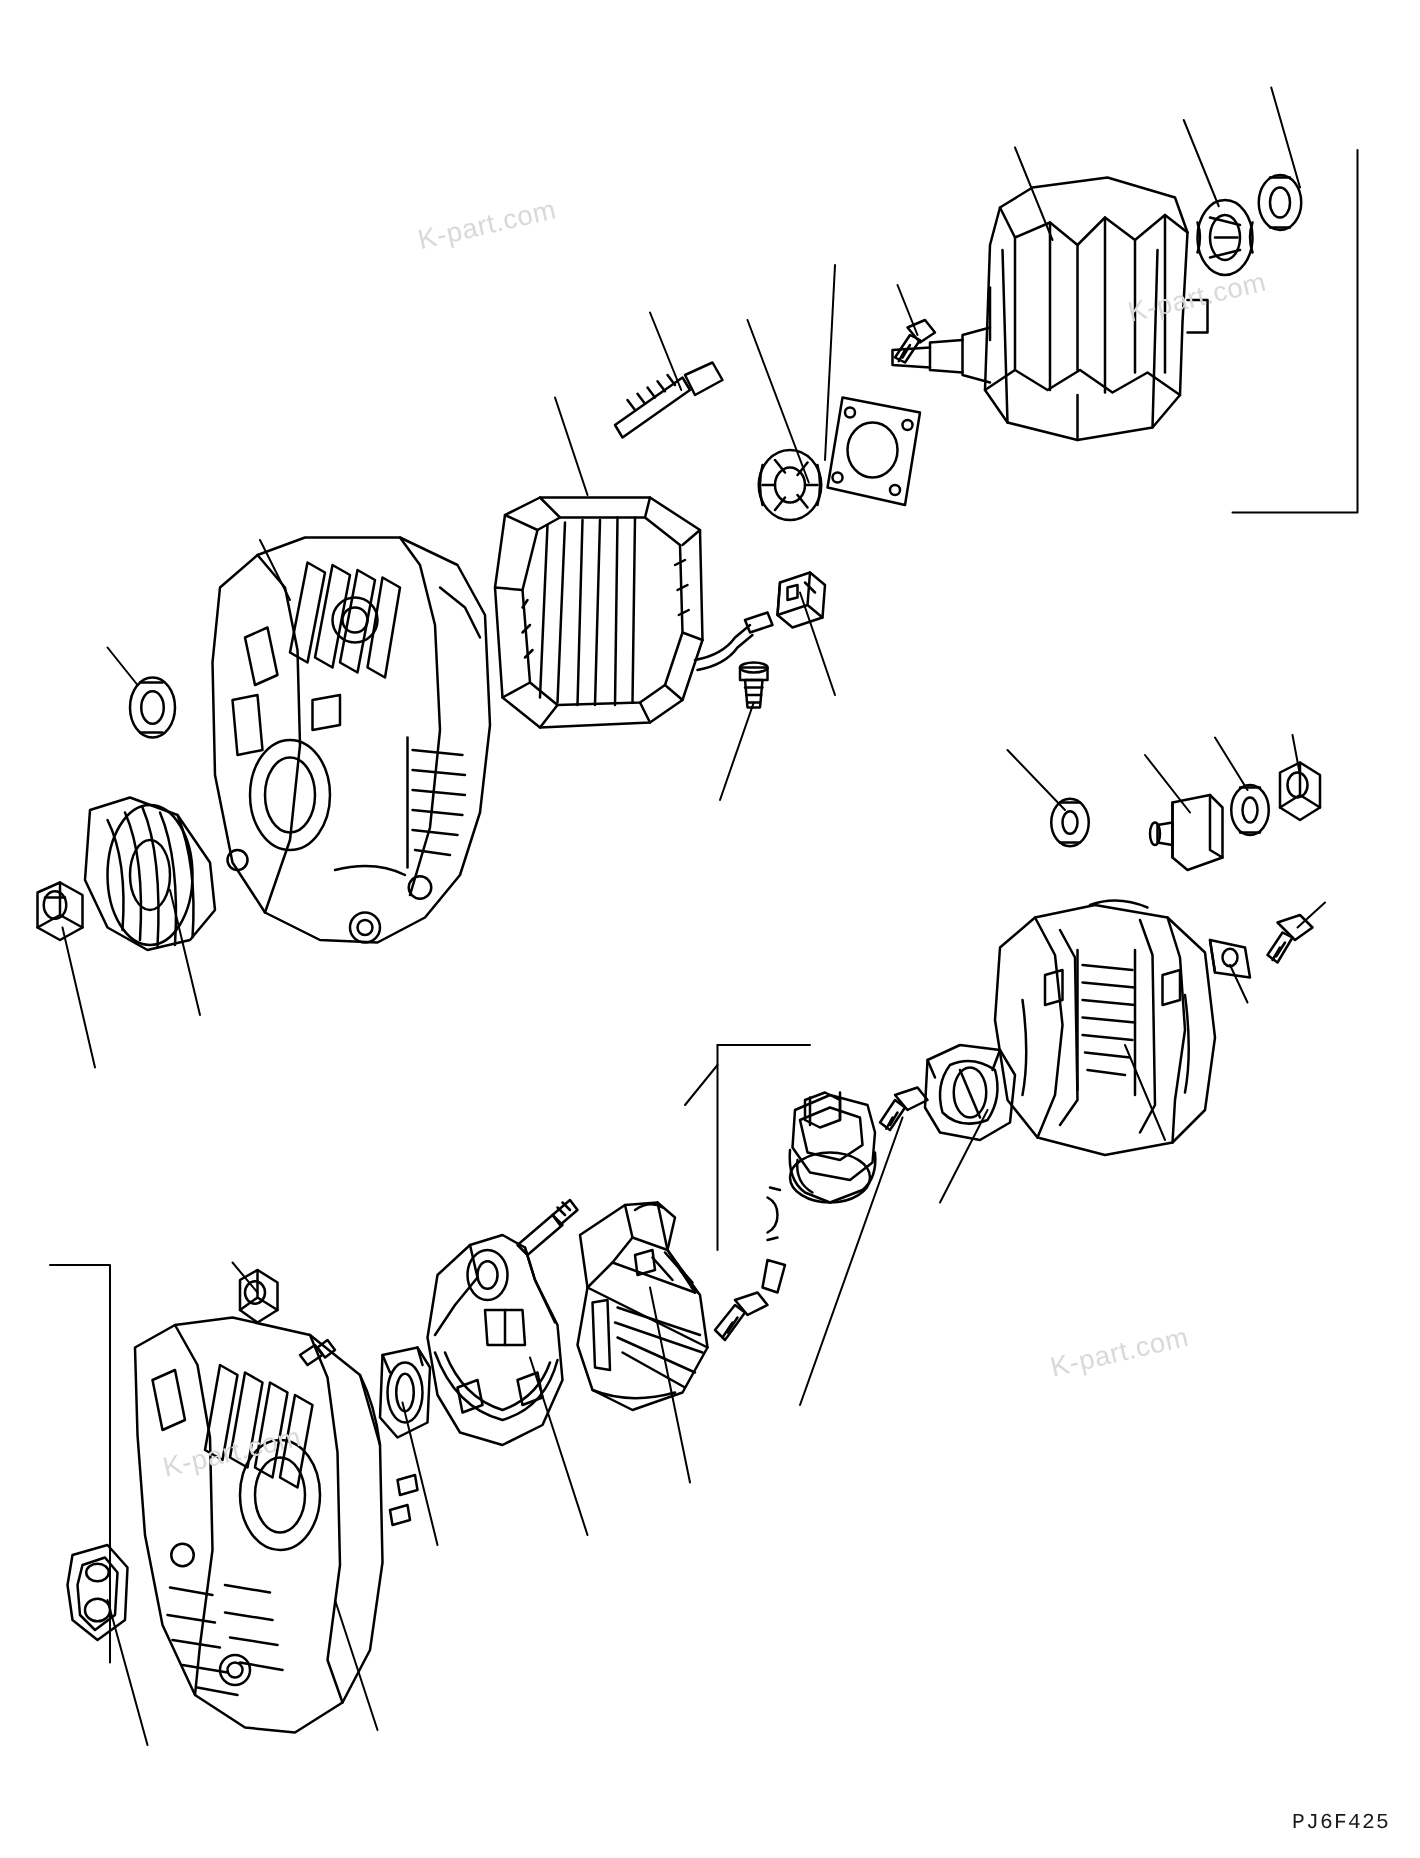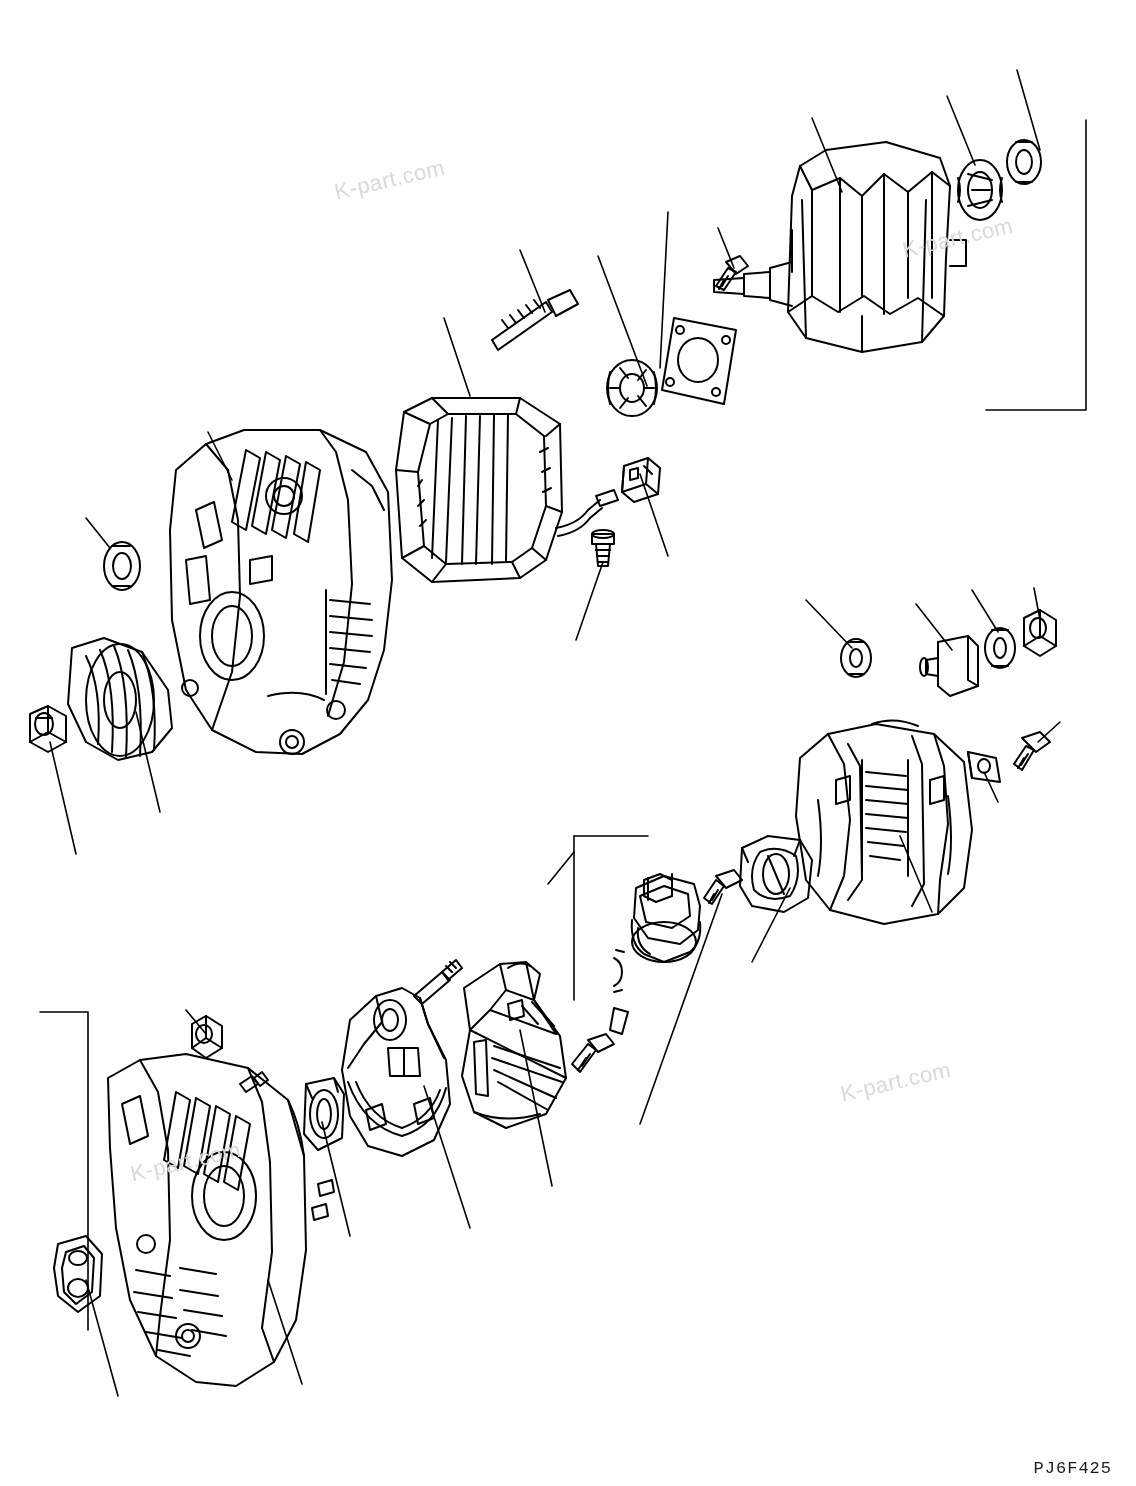--- a/index.html
+++ b/index.html
@@ -31,21 +31,21 @@
     font-family: "Liberation Sans", sans-serif;
     white-space: nowrap;
     letter-spacing: 0.5px;
     transform: rotate(-13deg);
     transform-origin: left top;
     pointer-events: none;
   }
   #drawing-code {
     position: absolute;
     right: 24px;
-    bottom: 8px;
+    bottom: 18px;
     font-family: "Liberation Mono", monospace;
     font-size: 17px;
     letter-spacing: 1px;
     color: #1a1a1a;
   }
 </style>
 </head>
 <body>
 
 <div id="page">

